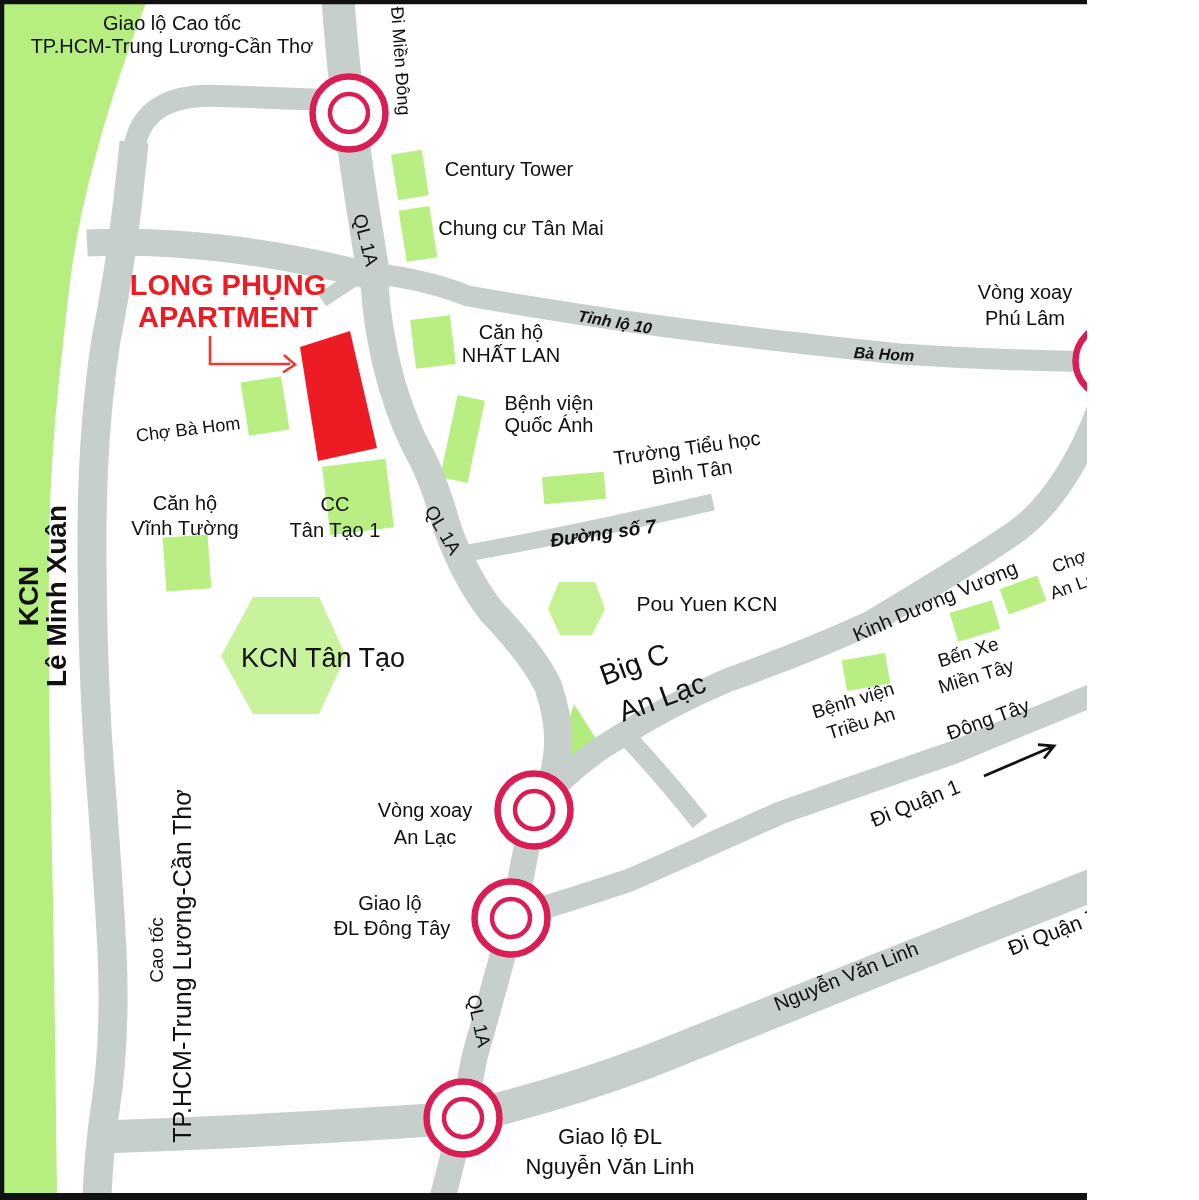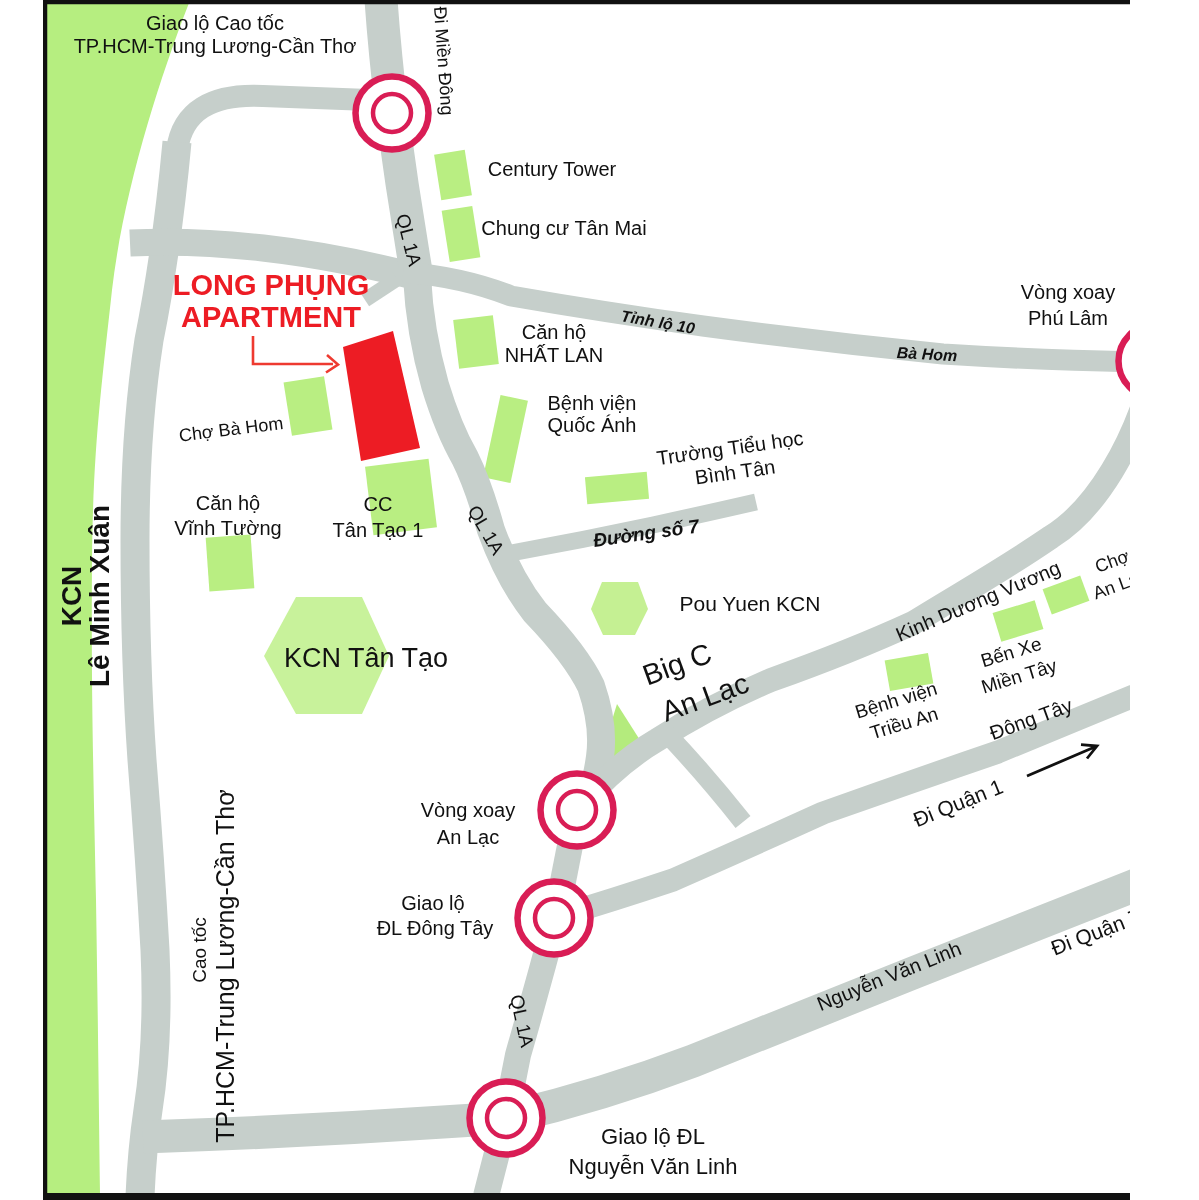--- a/index.html
+++ b/index.html
@@ -1,16 +1,16 @@
 <!DOCTYPE html>
 <html><head>
 <meta charset="utf-8">
 <style>
 html,body{margin:0;padding:0;background:#fff;}
-#map{position:relative;width:1087px;height:1200px;overflow:hidden;font-family:"Liberation Sans",sans-serif;margin-left:43px;}
+#map{position:relative;width:1087px;height:1200px;overflow:hidden;font-family:"Liberation Sans",sans-serif;}
 svg{display:block;}
 text{font-family:"Liberation Sans",sans-serif;fill:#111;}
 </style>
 </head>
 <body>
 <div id="map">
 <svg width="1199" height="1200" viewBox="0 0 1199 1200">
 
 <rect x="0" y="0" width="1199" height="1200" fill="#ffffff"></rect>
 

